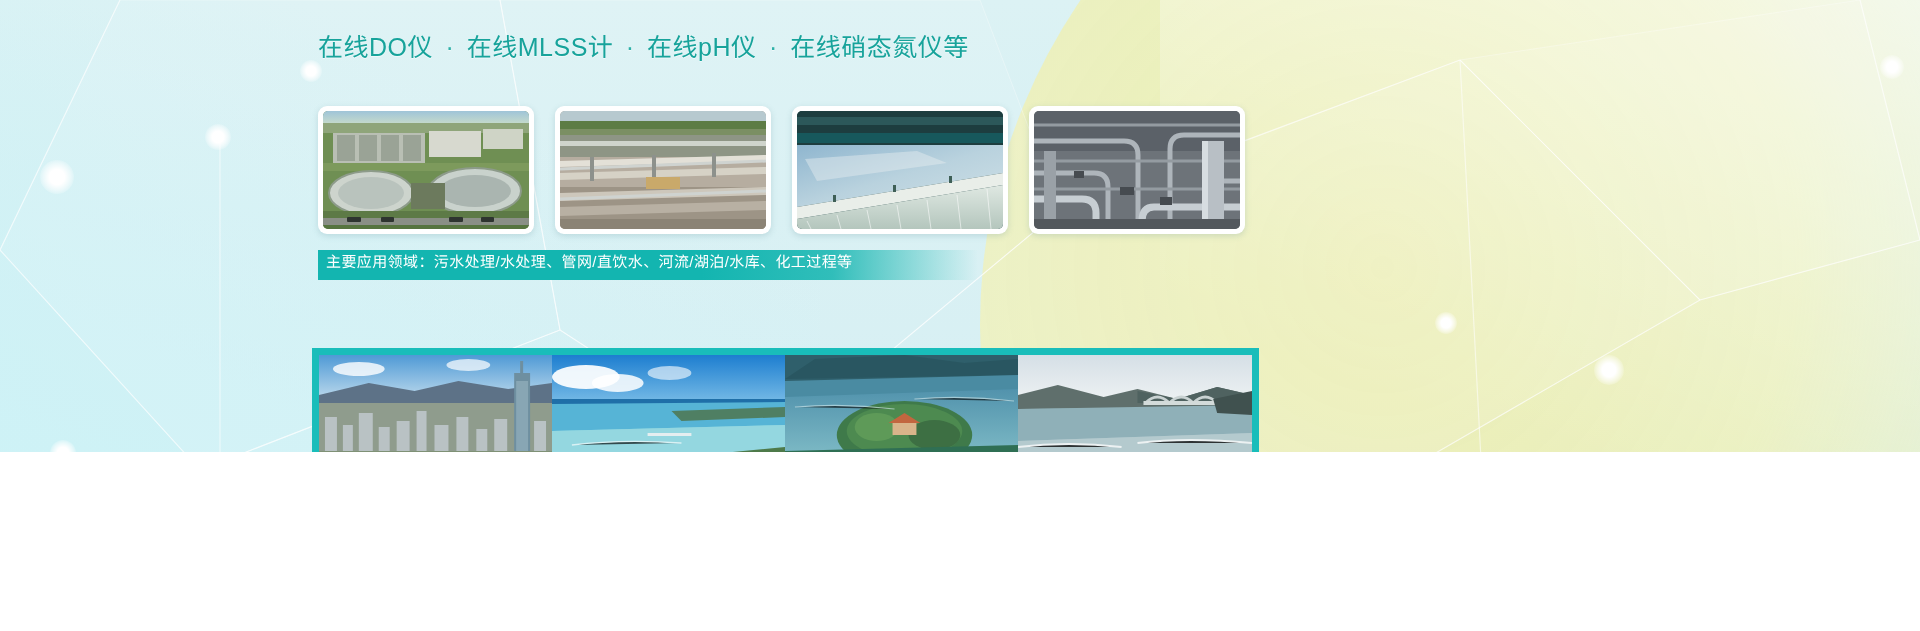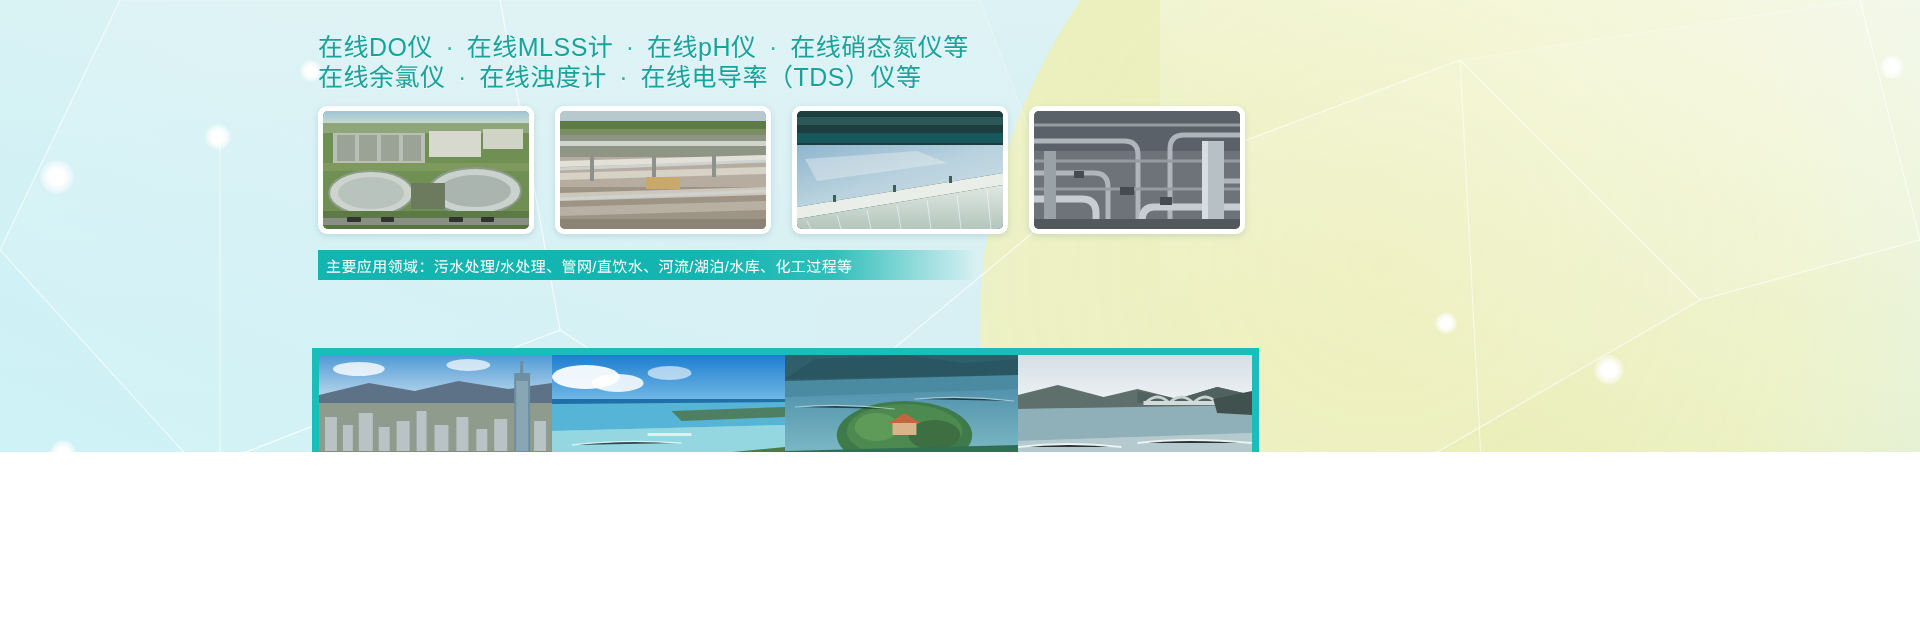--- a/index.html
+++ b/index.html
@@ -94,21 +94,20 @@
   .photo-card .frame > svg { display: block; width: 100%; height: 100%; }
 
   
   .applabel {
     position: absolute;
     left: 318px; top: 250px;
     width: 660px; height: 30px;
     background: linear-gradient(90deg,
        #13b5b0 0%, #13b5b0 58%, rgba(19,181,176,0.85) 78%, rgba(19,181,176,0) 100%);
     display: flex;
-    align-items: center;
   }
   .applabel span {
     color: #ffffff;
     font-size: 15px;
     letter-spacing: 0.4px;
     padding-left: 8px;
     white-space: nowrap;
   }
 
   
@@ -178,27 +177,20 @@
 
   <div class="headline">
     <span class="hl-line">
       <span>在线DO仪</span>
       <span class="sep">·</span>
       <span>在线MLSS计</span>
       <span class="sep">·</span>
       <span>在线pH仪</span>
       <span class="sep">·</span>
       <span>在线硝态氮仪等</span>
-    </span>
-    <span class="hl-line">
-      <span>在线余氯仪</span>
-      <span class="sep">·</span>
-      <span>在线浊度计</span>
-      <span class="sep">·</span>
-      <span>在线电导率（TDS）仪等</span>
     </span>
   </div>
 
   <div class="card-row">
 
     <div class="photo-card">
       <div class="frame">
         <svg viewBox="0 0 206 118" preserveAspectRatio="none">
           <defs>
             <linearGradient id="p1sky" x1="0" y1="0" x2="0" y2="1">

